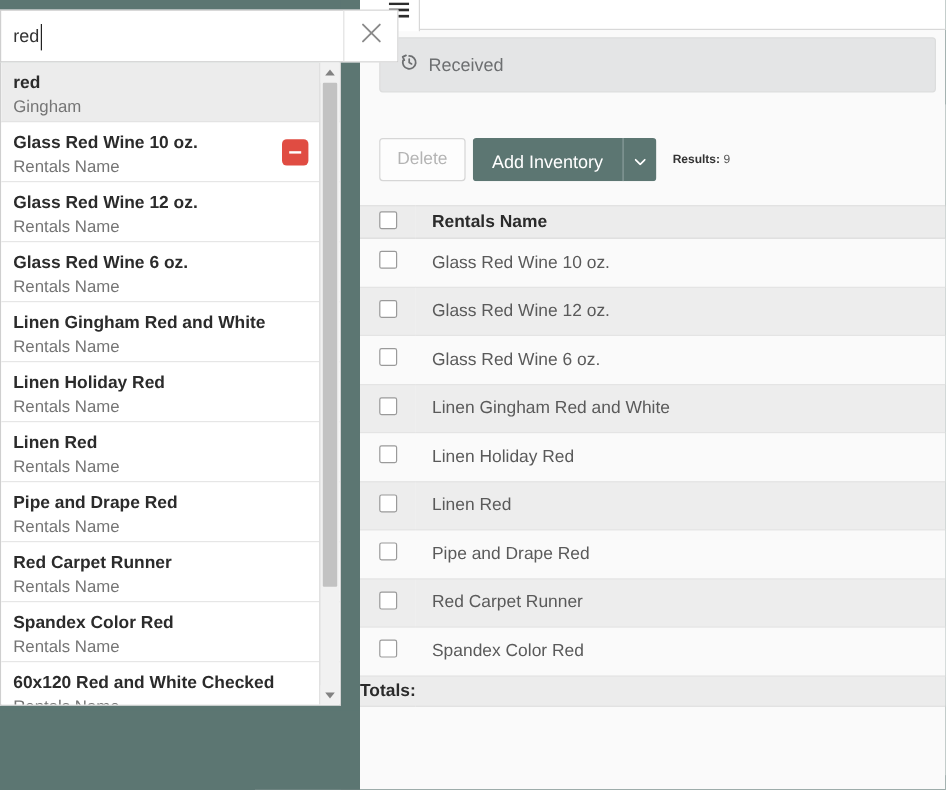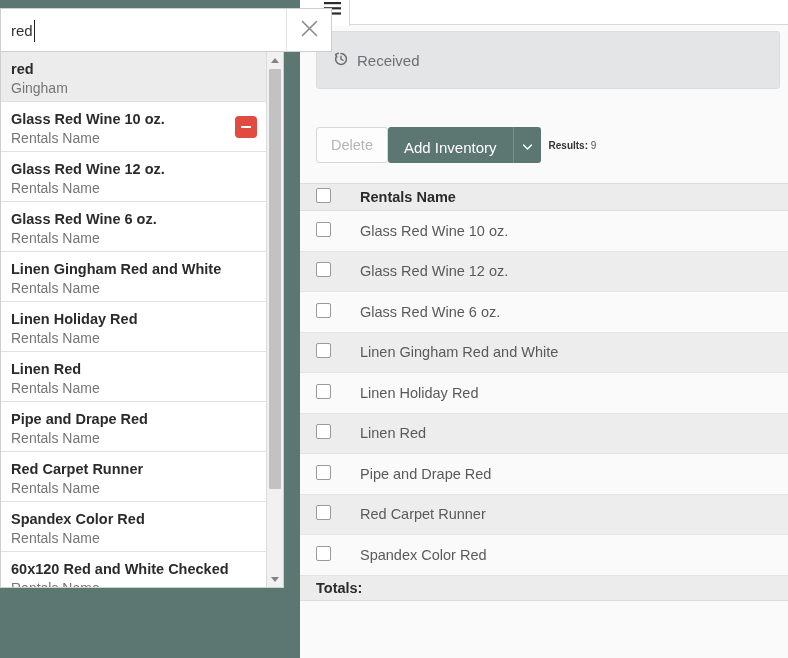--- a/index.html
+++ b/index.html
@@ -27,21 +27,21 @@
     width: 34px; height: 36px;
     background: #ffffff;
     border-right: 1px solid #d8d8d8;
     display: flex; align-items: center; justify-content: center;
     cursor: pointer;
   }
   .hamburger svg { display: block; }
 
   .tabstrip {
     margin: 6px 8px 0 16px;
-    height: 58px;
+    height: 46px;
     background: #e4e5e6;
     border: 1px solid #dcdddd;
     border-radius: 3px;
     display: flex; align-items: center;
     padding-left: 16px;
   }
   .tab-item {
     display: flex; align-items: center; gap: 8px;
     color: #6d6f71; font-size: 15px;
     cursor: pointer;
@@ -53,21 +53,21 @@
     background: #fafafa;
     height: calc(658px - 25px - 64px - 10px);
     padding: 28px 0 0 0;
   }
 
   
   .toolbar {
     display: flex; align-items: center;
     padding: 0 0 0 16px;
     height: 36px;
-    gap: 0;
+    gap: 6px;
   }
   .btn-delete {
     height: 36px; min-width: 72px;
     padding: 0 14px;
     background: #fdfdfd;
     border: 1px solid #d6d6d6;
     border-radius: 3px;
     color: #b4b4b4;
     font-size: 14.5px;
     font-family: "Liberation Sans", sans-serif;
@@ -117,21 +117,21 @@
   }
   .col-chk { width: 46px; padding-left: 16px; }
   .col-name { padding-left: 14px; }
   .tbl tbody tr { height: 40.5px; }
   .tbl tbody tr.odd { background: #fafafa; }
   .tbl tbody tr.even { background: #ededed; }
   .tbl tbody td { border-bottom: 1px solid #e4e4e4; }
   .tfoot-row { background: #ececec; height: 25px; }
   .tfoot-row td {
     font-weight: bold; color: #2b2b2b;
-    padding-left: 16px; font-size: 14.5px;
+    font-size: 14.5px;
     border-top: 1px solid #dddddd;
     border-bottom: 1px solid #dddddd;
   }
   .cbox {
     width: 15px; height: 15px;
     border: 1px solid #9a9a9a;
     border-radius: 2px;
     background: #ffffff;
     display: inline-block;
     cursor: pointer;

